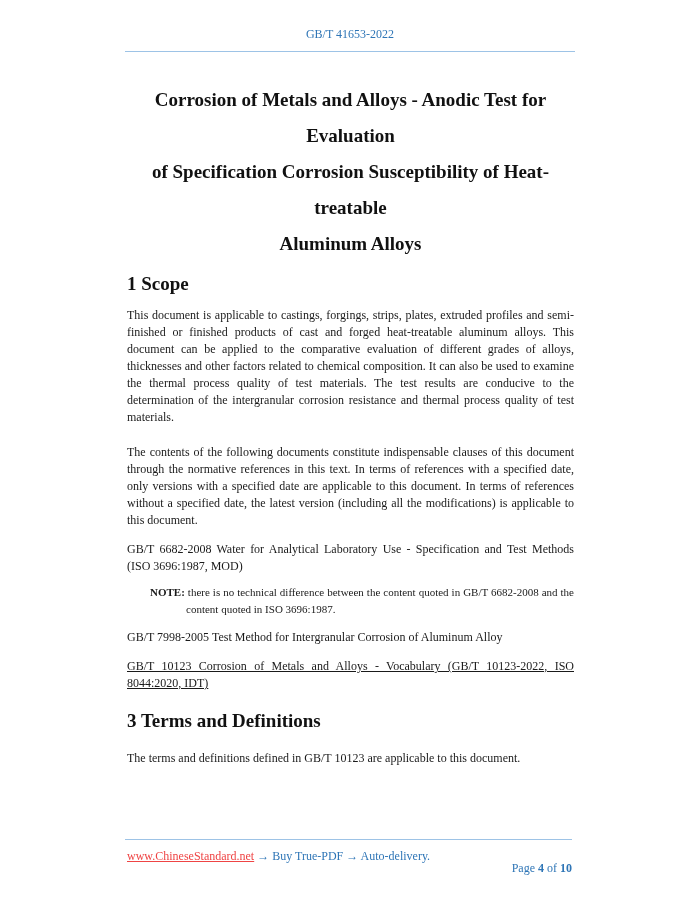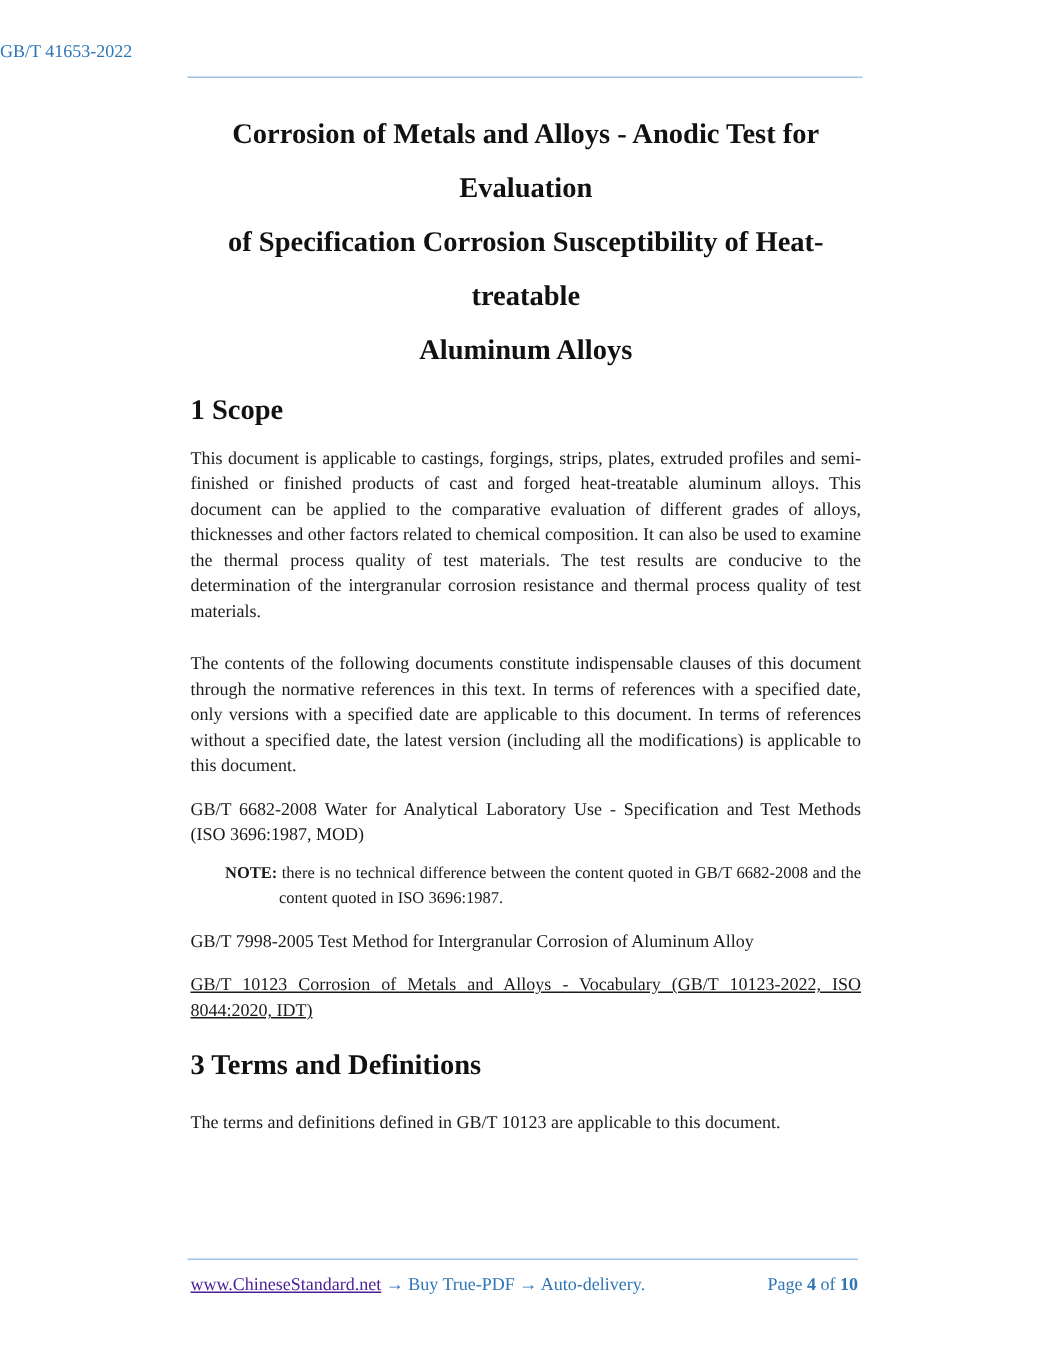--- a/index.html
+++ b/index.html
@@ -1,30 +1,30 @@
 <!DOCTYPE html>
 <html><head>
 <meta charset="utf-8">
 <style>
   html, body { margin: 0; padding: 0; background: #ffffff; }
   body { width: 700px; height: 906px; position: relative; overflow: hidden;
          font-family: "Liberation Serif", serif; color: #1a1a1a; }
-  .header { position: absolute; top: 27px; left: 0; width: 700px; 
+  .header { position: absolute; top: 27px; left: 0; width: 700px; text-align: center;
             font-size: 12px; color: #2e75b6; }
   .header-rule { position: absolute; top: 51px; left: 125px; width: 450px; height: 1px; background: #9dc3e6; }
-  .content { position: absolute; left: 127px; top: 72px; width: 447px; }
+  .content { position: absolute; left: 127px; top: 82px; width: 447px; }
   .title { font-weight: bold; font-size: 19px; text-align: center; line-height: 36px; margin: 0 -8px; color: #111; }
   h2 { font-size: 19px; font-weight: bold; margin: 0; color: #111; line-height: 22px; }
   p { font-size: 12px; line-height: 17px; margin: 0; text-align: justify; }
   .note { font-size: 11px; line-height: 17px; margin-left: 23px; padding-left: 36px; text-indent: -36px; text-align: justify; }
   .note b { font-weight: bold; }
   .footer-rule { position: absolute; top: 839px; left: 125px; width: 447px; height: 1px; background: #9dc3e6; }
   .footer { position: absolute; top: 849px; left: 127px; width: 445px; font-size: 12px; color: #2e75b6; }
-  .footer a { color: #4c1d95; text-decoration: underline; }
-  .footer .page { position: absolute; right: 0; top: 0; }
+  .footer a { color: #ef4444; text-decoration: underline; }
+  .footer .page { position: absolute; right: 0; top: 12px; }
   .footer .page b { font-weight: bold; }
 </style>
 </head>
 <body>
 
 <div class="header">GB/T 41653-2022</div>
 <div class="header-rule"></div>
 
 <div class="content">
   <div class="title">

